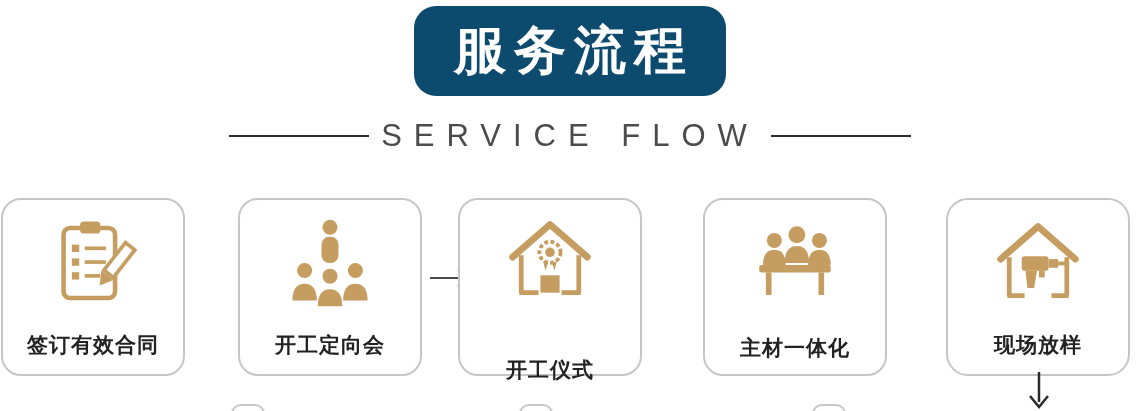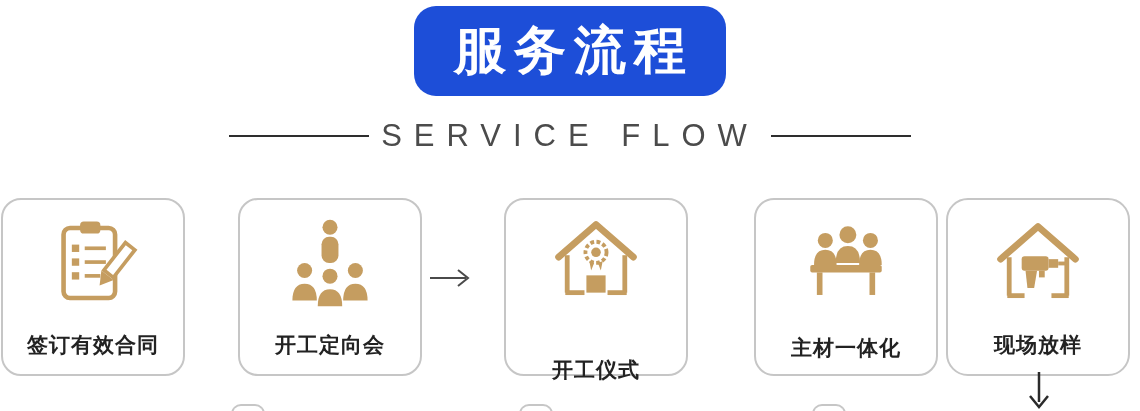--- a/index.html
+++ b/index.html
@@ -3,21 +3,21 @@
 <meta charset="utf-8">
 <style>
   * { margin:0; padding:0; box-sizing:border-box; }
   html,body { width:1140px; height:411px; background:#ffffff; overflow:hidden; }
   body { font-family:"Liberation Sans", sans-serif; position:relative; }
   .stage { position:relative; width:1140px; height:411px; background:#fff; }
 
   
   .banner {
     position:absolute; left:414px; top:6px; width:312px; height:90px;
-    background:#1d4ed8; border-radius:22px;
+    background:#0c4a6e; border-radius:22px;
     display:flex; align-items:center; justify-content:center;
   }
   .banner .title {
     color:#ffffff; font-size:52px; font-weight:700;
     letter-spacing:8px; text-indent:8px; white-space:nowrap;
   }
 
   
   .subtitle-row {
     position:absolute; left:0; top:116px; width:1140px; height:40px;
@@ -30,22 +30,22 @@
   }
 
   
   .card {
     position:absolute; top:198px; width:184px; height:178px;
     background:#fff; border:2px solid #c6c6c6; border-radius:20px;
     display:flex; flex-direction:column; align-items:center;
   }
   .card-0 { left:1px; }
   .card-1 { left:238px; }
-  .card-2 { left:504px;gap:48px; }
-  .card-3 { left:754px; }
+  .card-2 { left:458px;gap:48px; }
+  .card-3 { left:703px; }
   .card-4 { left:946px;border-radius:22px; }
 
   .card .iconwrap {
     margin-top:12px; height:102px; width:110px;
     display:flex; align-items:center; justify-content:center;
   }
   .card .label {
     font-size:21px; font-weight:600; color:#222222; letter-spacing:1px;
     text-align:center; line-height:1.35; margin-top:auto; margin-bottom:15px;
     white-space:nowrap;

